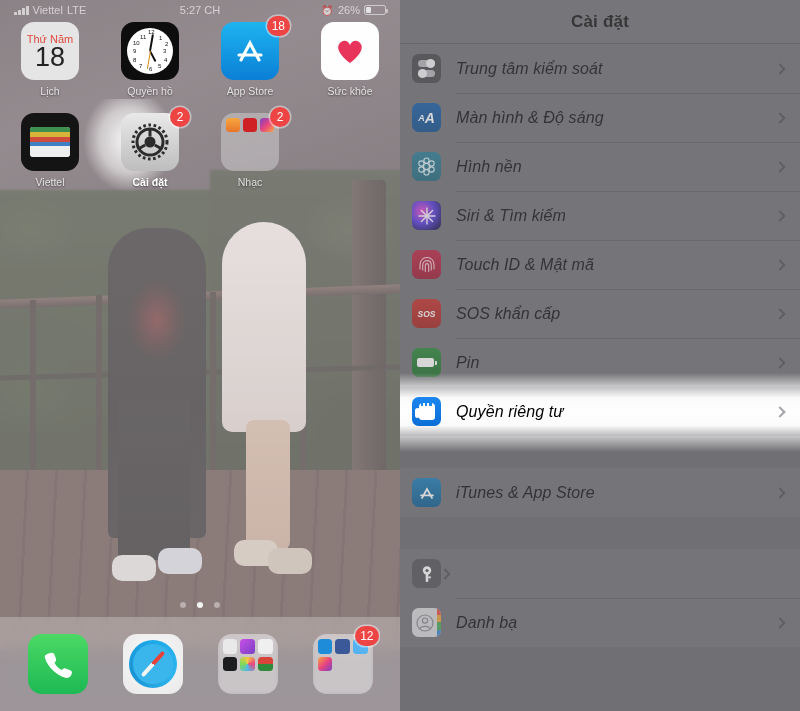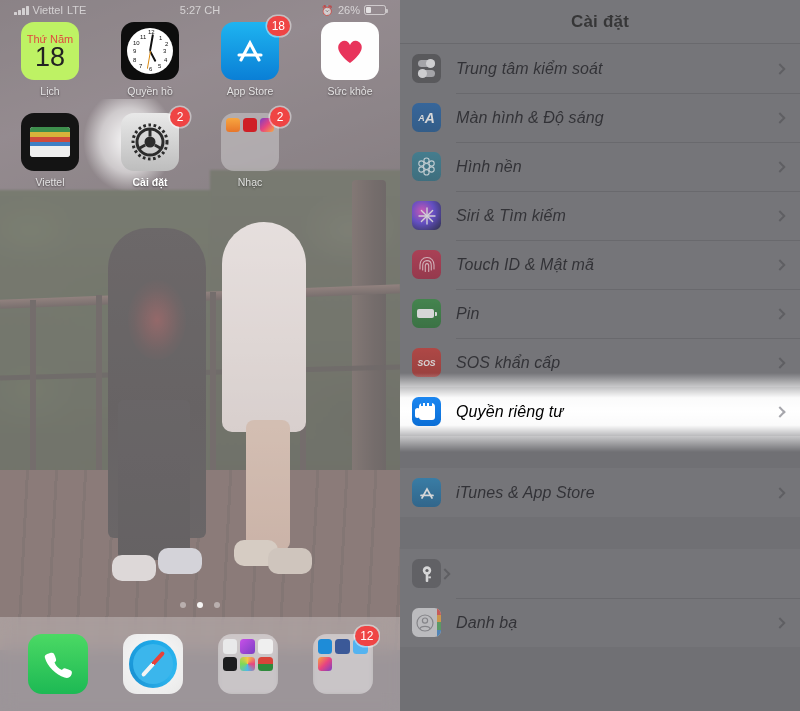--- a/index.html
+++ b/index.html
@@ -123,21 +123,21 @@
   }
   .glow-app::before {
     content:""; position:absolute; left:-16px; top:-14px; width:90px; height:92px;
     background:radial-gradient(ellipse at 50% 45%, rgba(255,255,255,.95) 0%, rgba(255,255,255,.55) 45%, rgba(255,255,255,0) 72%);
     z-index:0;
   }
   .glow-app .icon, .glow-app .label { position:relative; z-index:2; }
   .glow-app .label { color:#fff; font-weight:600; }
 
   
-  .ic-cal { background:#bef264; display:flex; flex-direction:column; align-items:center; justify-content:center; }
+  .ic-cal { background:#e5e5e5; display:flex; flex-direction:column; align-items:center; justify-content:center; }
   .ic-cal .d1 { font-size:11px; color:#e04a3f; font-weight:500; margin-top:2px; }
   .ic-cal .d2 { font-size:27px; color:#222; line-height:1; margin-top:-1px; }
   .ic-clock { background:#0d0d0d; display:flex; align-items:center; justify-content:center; }
   .clockface { width:46px; height:46px; border-radius:50%; background:#fff; position:relative; }
   .clockface .num { position:absolute; font-size:6px; color:#111; }
   .hand { position:absolute; left:50%; top:50%; background:#111; transform-origin:bottom center; border-radius:1px; }
   .h-hr { width:2px; height:12px; margin-left:-1px; margin-top:-12px; transform:rotate(152deg); }
   .h-min { width:1.6px; height:17px; margin-left:-.8px; margin-top:-17px; transform:rotate(10deg); }
   .h-sec { width:1px; height:18px; margin-left:-.5px; margin-top:-18px; background:#d8860b; transform:rotate(190deg); }
   .ic-appstore { background:linear-gradient(180deg,#1eb4f0 0%,#0a7fd6 100%); display:flex; align-items:center; justify-content:center; }
@@ -518,33 +518,33 @@
               <path d="M10 9.6 C8.5 9.6 8.3 11 8.3 12 v5.5"></path>
                   <path d="M10 9.6 C11.5 9.6 11.7 11 11.7 12 v5.5"></path>
                 </g>
               </svg>
           </span>
           <span class="stext">Touch ID &amp; Mật mã</span>
           <span class="chev"></span>
         </div>
 
         <div class="srow">
+          <span class="sicon si-sos">
+            <span>SOS</span>
+          </span>
+          <span class="stext">SOS khẩn cấp</span>
+          <span class="chev"></span>
+        </div>
+
+        <div class="srow">
           <span class="sicon si-batt">
             <span style="width:17px;height:9px;background:#fff;border-radius:2px;display:block"></span>
             <span style="width:2px;height:4px;background:#fff;border-radius:0 1px 1px 0;display:block;margin-left:1px"></span>
           </span>
           <span class="stext">Pin</span>
-          <span class="chev"></span>
-        </div>
-
-        <div class="srow">
-          <span class="sicon si-sos">
-            <span>SOS</span>
-          </span>
-          <span class="stext">SOS khẩn cấp</span>
           <span class="chev"></span>
         </div>
 
         <div class="hl-wrap">
           <div class="srow focus">
             <span class="sicon si-priv">
               <span class="hand-ico">
                   <i style="left:2px"></i>
                   <i style="left:6.4px"></i>
                   <i style="left:10.8px"></i>

